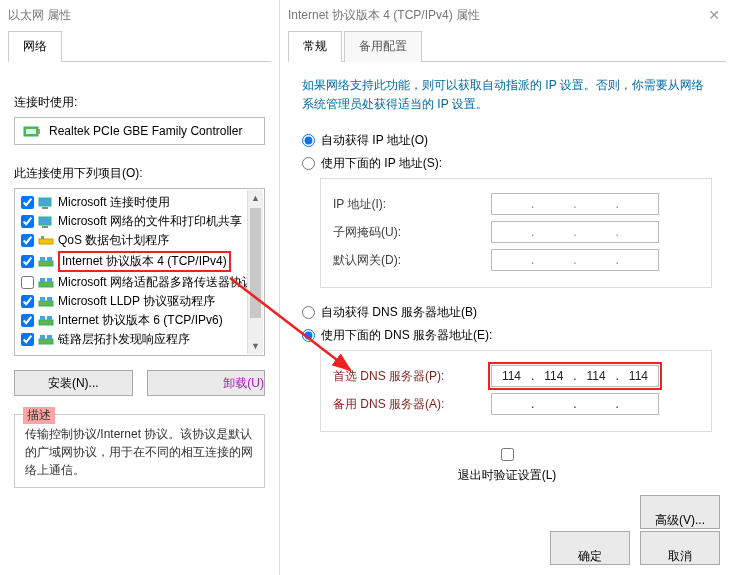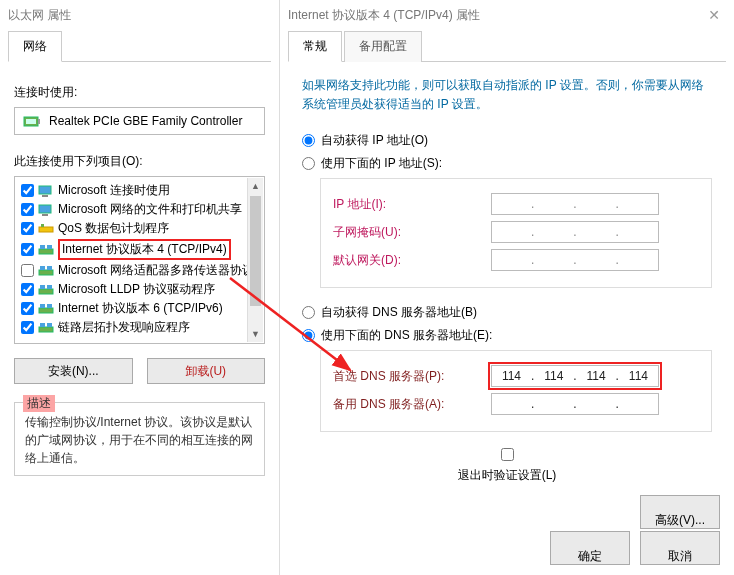--- a/index.html
+++ b/index.html
@@ -62,21 +62,21 @@
     background: #fff;
     border-bottom: 1px solid #fff;
   }
   .tab.inactive {
     background: #f8f8f8;
     color: #555;
   }
   .body {
     padding: 12px 14px;
   }
-  .label-row { margin: 10px 0 6px; }
+  .label-row { margin: 20px 0 6px; }
   .adapter-box {
     border: 1px solid #bbb;
     padding: 6px 8px;
     display: flex;
     align-items: center;
     gap: 8px;
     margin-bottom: 18px;
   }
   .nic-icon {
     width: 18px; height: 14px;
@@ -139,21 +139,21 @@
     margin-top: 14px;
   }
   .btn {
     flex: 1;
     height: 26px;
     border: 1px solid #aaa;
     background: #eaeaea;
     cursor: pointer;
     font-size: 12px;
   }
-  .btn.disabled { color: #b91c1c; }
+  .btn.disabled { color: #a21caf; text-align: right; }
   .groupbox {
     border: 1px solid #ccc;
     margin-top: 18px;
     padding: 10px 10px 8px;
     position: relative;
   }
   .groupbox .legend {
     position: absolute;
     top: -8px; left: 8px;
     background: #fca5a5;
@@ -188,21 +188,21 @@
     margin: 4px 0 16px 18px;
   }
   .field-row {
     display: flex;
     align-items: center;
     margin: 6px 0;
     gap: 8px;
   }
   .field-row .flabel {
     width: 150px;
-    color: #be185d;
+    color: #404040;
   }
   .field-row .flabel.dark { color: #7f1d1d; }
   .ip-input {
     width: 168px;
     height: 22px;
     border: 1px solid #bbb;
     display: flex;
     align-items: center;
     justify-content: space-evenly;
     background: #fff;

